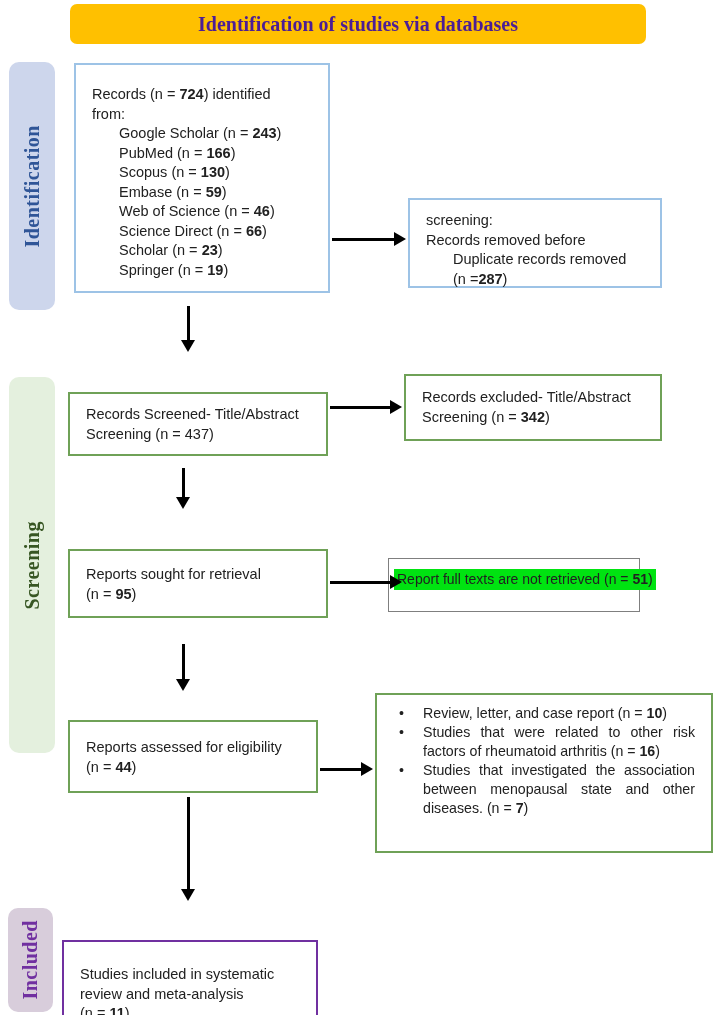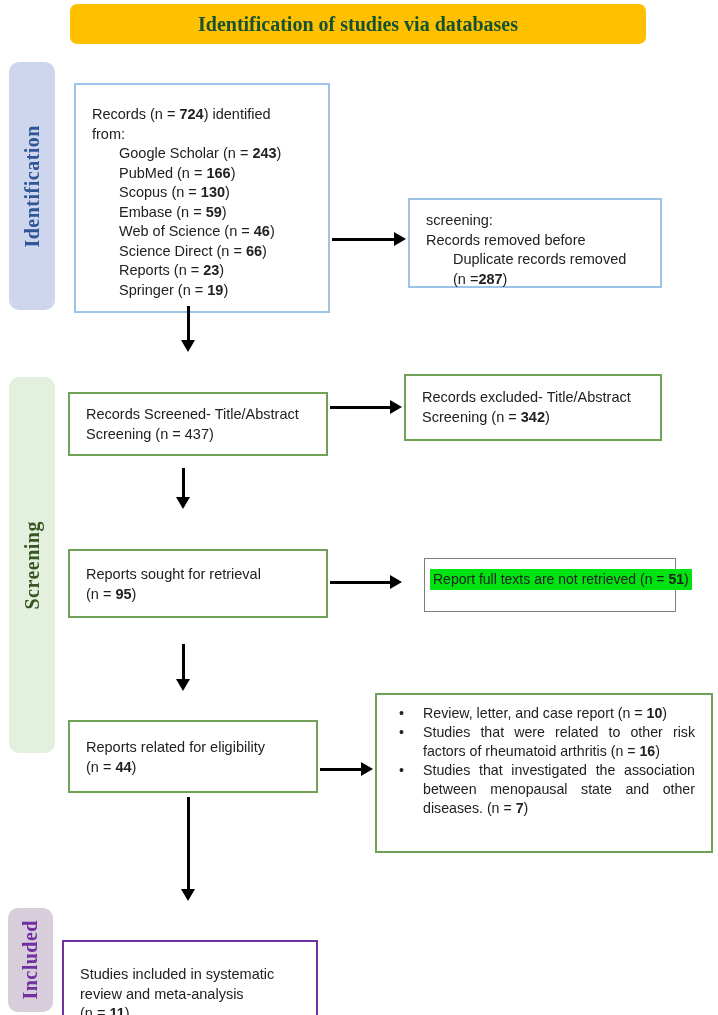--- a/index.html
+++ b/index.html
@@ -1,21 +1,21 @@
 <!DOCTYPE html>
 <html><head>
 <meta charset="utf-8">
 <style>
   html,body{margin:0;padding:0;background:#fff;}
   .page{position:relative;width:718px;height:1015px;background:#ffffff;overflow:hidden;
         font-family:"Liberation Sans",sans-serif;color:#212121;}
 
   .title{position:absolute;left:70px;top:4px;width:576px;height:40px;background:#FFC000;
          border-radius:7px;display:flex;align-items:center;justify-content:center;
-         font-family:"Liberation Serif",serif;font-weight:bold;font-size:20px;color:#14532d;}
+         font-family:"Liberation Serif",serif;font-weight:bold;font-size:20px;color:#4c1d95;}
 
   .sidebar{position:absolute;border-radius:10px;display:flex;align-items:center;justify-content:center;}
   .sidebar .vlabel{writing-mode:vertical-rl;transform:rotate(180deg);
          font-family:"Liberation Serif",serif;font-weight:bold;font-size:20px;letter-spacing:.5px;}
   .sb-identification{left:9px;top:62px;width:46px;height:248px;background:#CDD6EC;}
   .sb-identification .vlabel{color:#2F5597;}
   .sb-screening{left:9px;top:377px;width:46px;height:376px;background:#E4F0DE;}
   .sb-screening .vlabel{color:#375623;}
   .sb-included{left:8px;top:908px;width:45px;height:104px;background:#D8CDDB;}
   .sb-included .vlabel{color:#7030A0;}
@@ -28,26 +28,26 @@
   .b-gray{border-color:#7F7F7F;border-width:1.5px;}
 
   .line{line-height:19.5px;white-space:nowrap;}
   .line.ind{padding-left:27px;}
   .line.tind{padding-left:34px;}
   .line.just{text-align:justify;}
   .line.bullet{position:relative;padding-left:34px;white-space:normal;}
   .line.bullet .marker{position:absolute;left:10px;top:0;}
   .hl-bg{background:#00E311;padding:2px 3px 3px 3px;}
 
-  #box1{left:74px;top:63px;width:256px;height:230px;padding:20px 6px 0 16px;margin-top:20px;}
+  #box1{left:74px;top:63px;width:256px;height:230px;padding:20px 6px 0 16px;}
   #box2{left:408px;top:198px;width:254px;height:90px;padding:11px 6px 0 16px;}
   #box3{left:68px;top:392px;width:260px;height:64px;padding:11px 6px 0 16px;}
   #box4{left:404px;top:374px;width:258px;height:67px;padding:12px 6px 0 16px;}
   #box5{left:68px;top:549px;width:260px;height:69px;padding:14px 6px 0 16px;}
-  #box6{left:424px;top:558px;width:252px;height:54px;display:flex;align-items:center;
+  #box6{left:388px;top:558px;width:252px;height:54px;display:flex;align-items:center;
         padding:0 2px 10px 5px;font-size:14px;}
   #box7{left:68px;top:720px;width:250px;height:73px;padding:16px 6px 0 16px;}
   #box8{left:375px;top:693px;width:338px;height:160px;padding:9px 16px 0 12px;font-size:14.2px;}
   #box8 .line{line-height:19px;}
   #box9{left:62px;top:913px;width:256px;height:99px;padding:23px 6px 0 16px;}
 
   .arrow-h,.arrow-v{position:absolute;}
   .arrow-h .shaft{position:absolute;left:0;right:9px;top:-1.5px;height:3px;background:#000;}
   .arrow-h .head{position:absolute;right:0;top:-7px;width:0;height:0;
                  border-left:12px solid #000;border-top:7px solid transparent;border-bottom:7px solid transparent;}
@@ -74,21 +74,21 @@
 
   <div id="box1" class="box b-blue">
       <div class="line"><span><span>Records (n = </span><span style="font-weight: bold;">724</span><span>) identified</span></span></div>
       <div class="line"><span><span>from:</span></span></div>
       <div class="line ind"><span><span>Google Scholar (n = </span><span style="font-weight: bold;">243</span><span>)</span></span></div>
       <div class="line ind"><span><span>PubMed (n = </span><span style="font-weight: bold;">166</span><span>)</span></span></div>
       <div class="line ind"><span><span>Scopus (n = </span><span style="font-weight: bold;">130</span><span>)</span></span></div>
       <div class="line ind"><span><span>Embase (n = </span><span style="font-weight: bold;">59</span><span>)</span></span></div>
       <div class="line ind"><span><span>Web of Science (n = </span><span style="font-weight: bold;">46</span><span>)</span></span></div>
       <div class="line ind"><span><span>Science Direct (n = </span><span style="font-weight: bold;">66</span><span>)</span></span></div>
-      <div class="line ind"><span><span>Reports (n = </span><span style="font-weight: bold;">23</span><span>)</span></span></div>
+      <div class="line ind"><span><span>Scholar (n = </span><span style="font-weight: bold;">23</span><span>)</span></span></div>
       <div class="line ind"><span><span>Springer (n = </span><span style="font-weight: bold;">19</span><span>)</span></span></div>
     </div>
 
   <div id="box2" class="box b-blue">
       <div class="line"><span><span>screening:</span></span></div>
       <div class="line"><span><span>Records removed before</span></span></div>
       <div class="line ind"><span><span>Duplicate records removed</span></span></div>
       <div class="line ind"><span><span>(n =</span><span style="font-weight: bold;">287</span><span>)</span></span></div>
     </div>
 
@@ -105,21 +105,21 @@
   <div id="box5" class="box b-green">
       <div class="line"><span><span>Reports sought for retrieval</span></span></div>
       <div class="line"><span><span>(n = </span><span style="font-weight: bold;">95</span><span>)</span></span></div>
     </div>
 
   <div id="box6" class="box b-gray">
       <div class="line"><span class="hl-bg"><span>Report full texts are not retrieved (n = </span><span style="font-weight: bold;">51</span><span>)</span></span></div>
     </div>
 
   <div id="box7" class="box b-green">
-      <div class="line"><span><span>Reports related for eligibility</span></span></div>
+      <div class="line"><span><span>Reports assessed for eligibility</span></span></div>
       <div class="line"><span><span>(n = </span><span style="font-weight: bold;">44</span><span>)</span></span></div>
     </div>
 
   <div id="box8" class="box b-green">
       <div class="line bullet"><span class="marker">•</span><span><span>Review, letter, and case report (n = </span><span style="font-weight: bold;">10</span><span>)</span></span></div>
       <div class="line bullet just"><span class="marker">•</span><span><span>Studies that were related to other risk factors of rheumatoid arthritis (n = </span><span style="font-weight: bold;">16</span><span>)</span></span></div>
       <div class="line bullet just"><span class="marker">•</span><span><span>Studies that investigated the association between menopausal state and other diseases. (n = </span><span style="font-weight: bold;">7</span><span>)</span></span></div>
     </div>
 
   <div id="box9" class="box b-purple">

